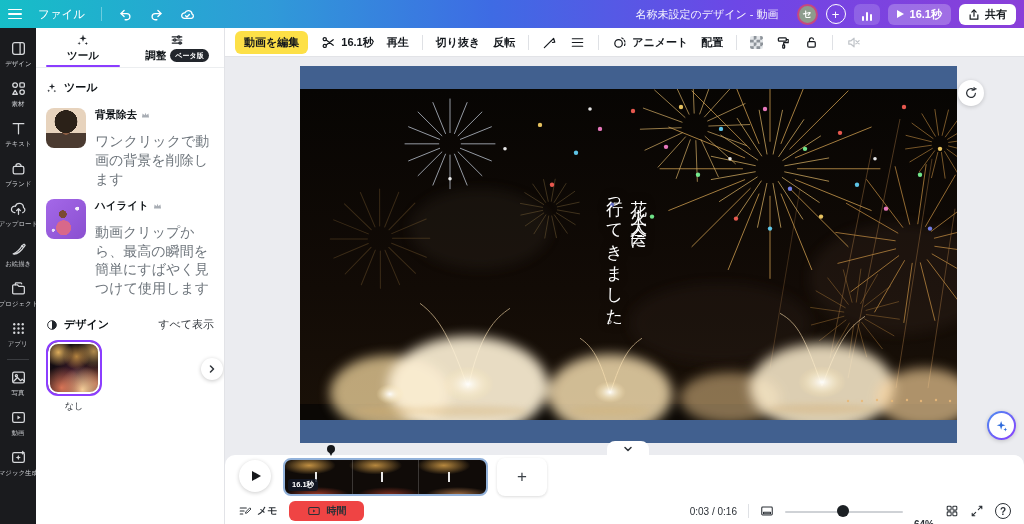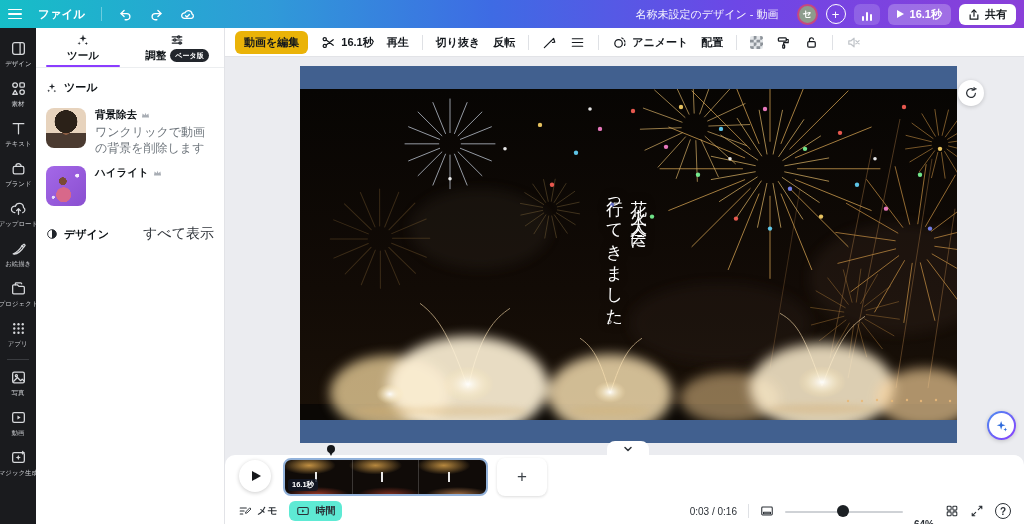--- a/index.html
+++ b/index.html
@@ -5,21 +5,21 @@
   * { margin:0; padding:0; box-sizing:border-box; }
   html,body { width:1024px; height:524px; background:#ebecf0; }
   body { font-family:"Liberation Sans","DejaVu Sans",sans-serif; color:#0d1216; -webkit-font-smoothing:antialiased; }
   .app { position:relative; width:1024px; height:524px; overflow:hidden; background:#ebecf0; }
 
   
   .topbar { position:absolute; top:0; left:0; right:0; height:28px;
     background:linear-gradient(90deg,#16bec7 0%,#2f9bd8 26%,#3e6be4 48%,#6d47e6 72%,#8a3fd9 100%);
     display:flex; align-items:center; padding:0 8px; color:#fff; font-size:11.5px; }
   .tb-left { display:flex; align-items:center; gap:16px; }
-  .tb-btn { display:flex; align-items:flex-end; gap:5px; font-weight:bold; cursor:pointer; white-space:nowrap; }
+  .tb-btn { display:flex; align-items:flex-end; gap:5px; font-weight:normal; cursor:pointer; white-space:nowrap; }
   .hamb { display:flex; flex-direction:column; gap:3px; width:14px; padding:2px 0; }
   .hamb i { height:1.6px; background:#fff; border-radius:1px; }
   .tb-sep { width:1px; height:14px; background:rgba(255,255,255,.35); }
   .tb-ic { width:15px; height:15px; display:block; }
   .tb-ic path,.tb-ic circle { stroke:#fff; stroke-width:1.4; fill:none; stroke-linecap:round; stroke-linejoin:round; }
   .tb-right { margin-left:auto; display:flex; align-items:center; gap:8px; }
   .doc-title { font-size:11px; opacity:.95; margin-right:10px; white-space:nowrap; }
   .avatar { width:21px; height:21px; border-radius:50%; background:#8d9c8d; border:2px solid #c5497e;
     color:#fff; font-size:9px; font-weight:bold; display:flex; align-items:center; justify-content:center; }
   .circle-plus { width:20px; height:20px; border-radius:50%; border:1.4px solid #fff; color:#fff;
@@ -68,24 +68,24 @@
       #e7d3bd; }
   .thumb-hl { background:
       radial-gradient(circle at 42% 38%, #7a4a35 0 11%, rgba(122,74,53,0) 12%),
       radial-gradient(circle at 44% 72%, #d8688a 0 20%, rgba(216,104,138,0) 21%),
       radial-gradient(circle at 78% 24%, rgba(255,255,255,.9) 0 4%, rgba(255,255,255,0) 5%),
       radial-gradient(circle at 18% 78%, rgba(255,255,255,.8) 0 3%, rgba(255,255,255,0) 4%),
       linear-gradient(135deg,#a468e8,#8a4fd0); }
   .tool-name { font-size:10.5px; font-weight:bold; display:flex; align-items:center; gap:4px; }
   .crown-ic { width:9px; height:8px; }
   .crown-ic path { fill:#a8adb4; }
-  .tool-desc { font-size:12px; color:#6e757c; line-height:1.35; margin-top:2px; }
+  .tool-desc { font-size:14px; color:#6e757c; line-height:1.35; margin-top:10px; }
   .filter-head { display:flex; align-items:center; padding:14px 10px 8px; }
   .filter-head .lbl { font-size:11px; font-weight:bold; margin-left:6px; }
-  .see-all { margin-left:auto; font-size:14px; color:#30353b; cursor:pointer; }
+  .see-all { margin-left:auto; font-size:11px; color:#30353b; cursor:pointer; }
   .contrast-ic { width:12px; height:12px; }
   .contrast-ic circle { stroke:#20242a; stroke-width:1.2; fill:none; }
   .contrast-ic path { fill:#20242a; }
   .filters-row { display:flex; gap:7px; padding:0 0 0 10px; overflow:hidden; position:relative; }
   .fcol { display:flex; flex-direction:column; align-items:center; gap:4px; flex:none; }
   .fthumb { width:56px; height:56px; border-radius:10px;
     background:
       radial-gradient(circle at 20% 20%, rgba(230,180,95,.95), rgba(230,180,95,0) 24%),
       radial-gradient(circle at 55% 28%, rgba(205,150,70,.85), rgba(205,150,70,0) 28%),
       radial-gradient(circle at 88% 18%, rgba(230,180,95,.75), rgba(230,180,95,0) 26%),
@@ -102,21 +102,21 @@
     background:#fff; box-shadow:0 1px 4px rgba(0,0,0,.22); display:flex; align-items:center; justify-content:center; cursor:pointer; }
   .chev-ic { width:8px; height:8px; }
   .chev-ic path { stroke:#30353b; stroke-width:1.5; fill:none; stroke-linecap:round; stroke-linejoin:round; }
 
   
   .content { position:absolute; top:28px; left:225px; right:0; bottom:0; }
   .toolbar { position:absolute; top:0; left:0; right:0; height:29px; background:#fff;
     border-bottom:1px solid #e2e3e7; display:flex; align-items:center; gap:13px; padding:0 10px;
     font-size:11px; font-weight:bold; color:#14181d; white-space:nowrap; }
   .tbar-item { display:flex; align-items:center; gap:5px; cursor:pointer; }
-  .edit-pill { background:#eab308; border-radius:6px; padding:4px 9px; }
+  .edit-pill { background:#fde047; border-radius:6px; padding:4px 9px; }
   .t-sep { width:1px; height:15px; background:#dfe1e5; }
   .t-ic { width:15px; height:15px; display:block; }
   .t-ic path,.t-ic rect,.t-ic circle { stroke:#14181d; stroke-width:1.3; fill:none; stroke-linecap:round; stroke-linejoin:round; }
   .checker { width:13px; height:13px; border-radius:2px;
     background:conic-gradient(#8d939a 90deg,#e4e7ea 90deg 180deg,#8d939a 180deg 270deg,#e4e7ea 270deg);
     background-size:6.5px 6.5px; }
   .mute .mpath { stroke:#c0c4c9; }
 
   
   .canvas { position:absolute; left:75px; top:38px; width:657px; }
@@ -171,21 +171,21 @@
   .clip-badge { position:absolute; left:3px; bottom:3px; background:rgba(18,24,38,.85); color:#fff;
     font-size:7.5px; font-weight:bold; padding:1px 4px; border-radius:3px; }
   .add-clip { position:absolute; left:272px; top:3px; width:50px; height:38px; border-radius:8px; background:#fff;
     box-shadow:0 1px 3px rgba(0,0,0,.14); display:flex; align-items:center; justify-content:center;
     font-size:17px; color:#3c4248; cursor:pointer; }
 
   
   .statusbar { position:absolute; left:0; right:0; bottom:0; height:26px; display:flex; align-items:center;
     padding:0 13px; font-size:10px; color:#2b3036; }
   .sb-item { display:flex; align-items:center; gap:5px; cursor:pointer; font-weight:bold; }
-  .time-pill { background:#5eead4; border-radius:6px; padding:3px 7px; margin-left:12px; }
+  .time-pill { background:#ef4444; border-radius:6px; padding:3px 18px; margin-left:12px; }
   .sb-right { margin-left:auto; display:flex; align-items:center; gap:11px; }
   .sb-sep { width:1px; height:14px; background:#dfe1e5; }
   .s-ic { width:14px; height:14px; display:block; }
   .s-ic path,.s-ic rect { stroke:#2b3036; stroke-width:1.2; fill:none; stroke-linecap:round; stroke-linejoin:round; }
   .s-ic .fl { fill:#2b3036; stroke:none; }
   .slider { position:relative; width:118px; height:14px; cursor:pointer; }
   .slider .track { position:absolute; top:6.5px; left:0; right:0; height:2px; background:#cfd2d6; border-radius:1px; }
   .slider .knob { position:absolute; top:1px; left:44%; width:12px; height:12px; border-radius:50%; background:#1c2024; }
   .help-btn { width:16px; height:16px; border-radius:50%; border:1.3px solid #2b3036; font-size:10px; font-weight:bold;
     display:flex; align-items:center; justify-content:center; cursor:pointer; }
@@ -389,33 +389,38 @@
 
     <div class="tool-item">
       <div class="tool-thumb thumb-hl"></div>
       <div>
         <div class="tool-name">
           <span>ハイライト</span>
           <svg class="crown-ic" viewBox="0 0 14 12">
               <path d="M1.5 10 2.5 3.5 5.5 6.5 7 2.5 8.5 6.5 11.5 3.5 12.5 10z"></path>
             </svg>
         </div>
+        <div class="tool-desc">動画クリップから、最高の瞬間を簡単にすばやく見つけて使用します</div>
       </div>
     </div>
 
     <div class="filter-head">
       <svg class="contrast-ic" viewBox="0 0 16 16">
           <circle cx="8" cy="8" r="5.8"></circle>
           <path d="M8 2.2a5.8 5.8 0 0 1 0 11.6z"></path>
         </svg>
       <span class="lbl">デザイン</span>
       <span class="see-all">すべて表示</span>
     </div>
 
     <div class="filters-row">
+      <div class="fcol">
+        <div class="fthumb sel"></div>
+        <span class="flabel">なし</span>
+      </div>
       <div class="fscroll">
         <svg class="chev-ic" viewBox="0 0 8 8">
             <path d="M2.5 1 5.5 4 2.5 7"></path>
           </svg>
       </div>
     </div>
   </aside>
 
   <div class="content">
 

